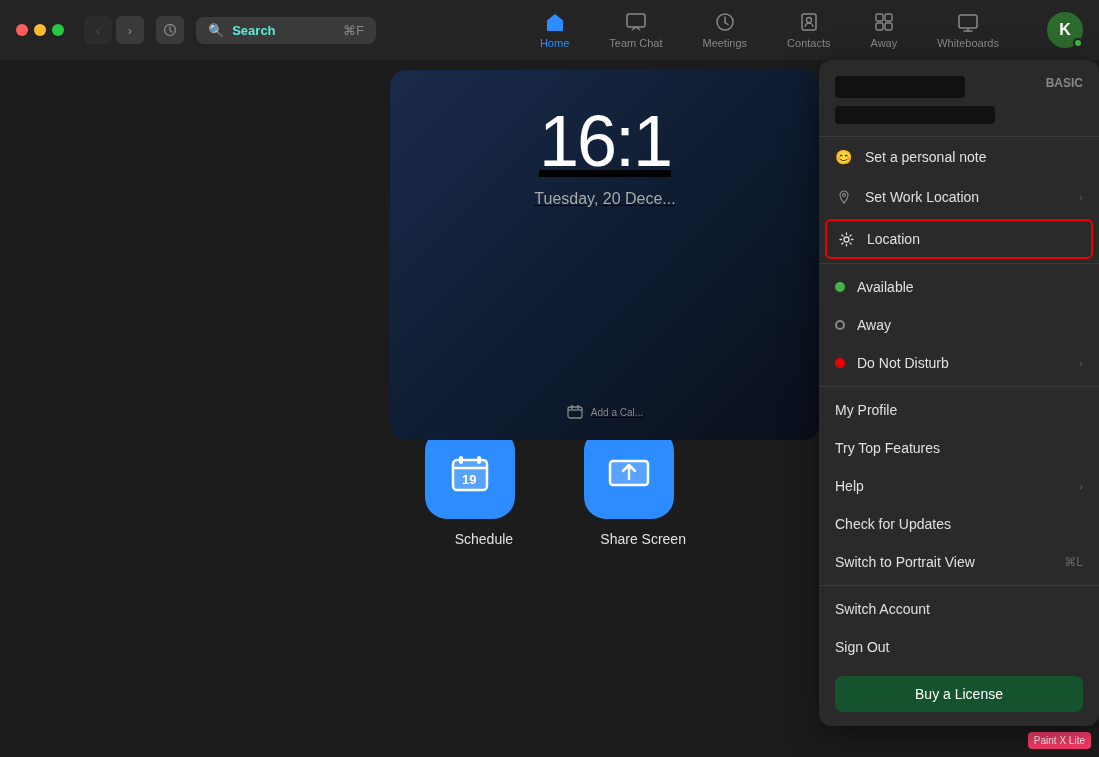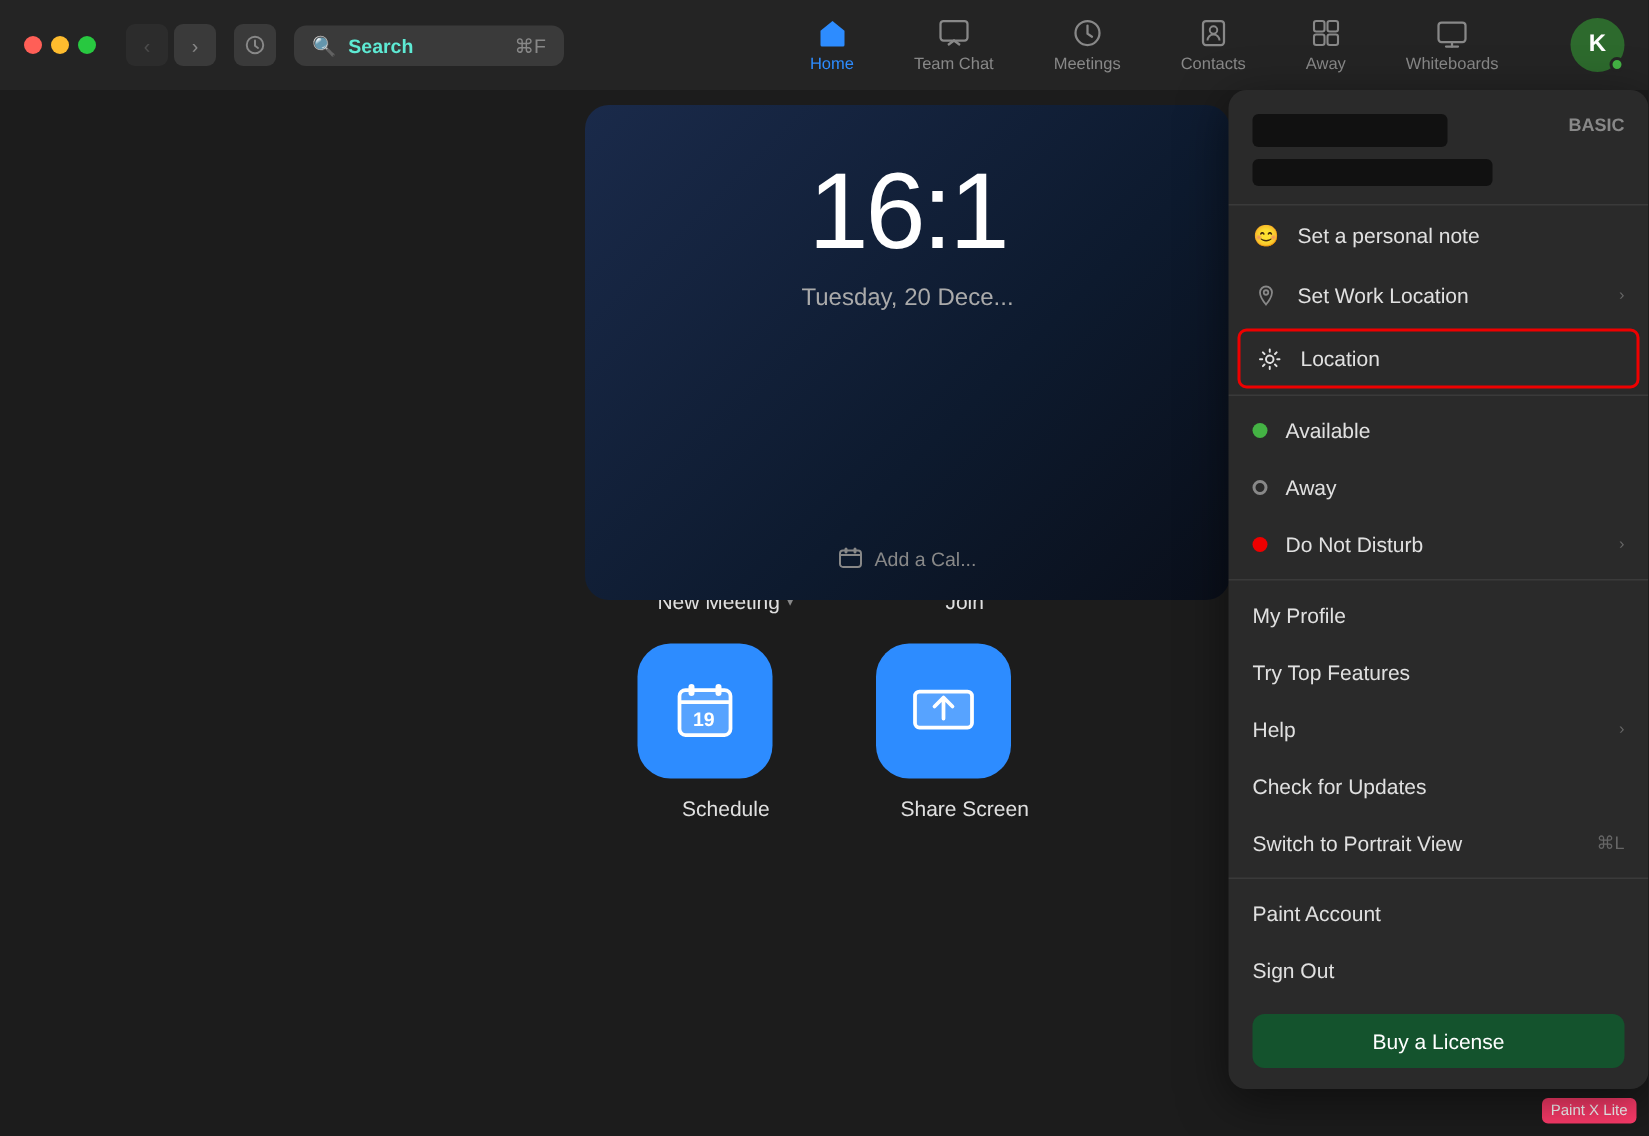--- a/index.html
+++ b/index.html
@@ -182,29 +182,30 @@
       margin-left: 28px;
     }
     .action-label .chevron { color: #888; font-size: 11px; }
 
     
     .calendar-widget {
       position: absolute;
       left: 390px;
       top: 10px;
       width: 430px;
-      height: 330px;
+      height: 370px;
       background: linear-gradient(135deg, #1a2a4a 0%, #0d1a2e 60%, #0a0f1a 100%);
       border-radius: 16px;
       overflow: hidden;
       display: flex;
       flex-direction: column;
       align-items: center;
       justify-content: flex-start;
       padding: 30px 20px 20px;
+      text-decoration: underline;
     }
     .clock-time {
       font-size: 72px;
       font-weight: 200;
       color: white;
       letter-spacing: -2px;
     }
     .clock-date {
       color: #aaa;
       font-size: 16px;
@@ -481,21 +482,21 @@
   <div class="calendar-widget">
     <div class="clock-time">16:1</div>
     <div class="clock-date">Tuesday, 20 Dece...</div>
     <div class="add-calendar">
       <svg width="16" height="16" viewBox="0 0 16 16" fill="none">
         <rect x="1" y="3" width="14" height="11" rx="2" stroke="#888" stroke-width="1.3"></rect>
         <path d="M1 6h14" stroke="#888" stroke-width="1.3"></path>
         <rect x="4" y="1" width="2" height="4" rx="1" fill="#888"></rect>
         <rect x="10" y="1" width="2" height="4" rx="1" fill="#888"></rect>
       </svg>
-      <span style="color:#888;font-size:13px;">Add a Cal...</span>
+      <span style="color:#888;font-size:10px;">Add a Cal...</span>
     </div>
   </div>
 
   <div class="dropdown-menu">
 
     <div class="dropdown-header" style="position:relative;">
       <div class="user-name-bar"></div>
       <div class="user-status-bar"></div>
       <span class="basic-badge">BASIC</span>
     </div>
@@ -564,21 +565,21 @@
     </div>
 
     <div class="dropdown-item">
       <span>Switch to Portrait View</span>
       <span class="shortcut-key">⌘L</span>
     </div>
 
     <div class="divider"></div>
 
     <div class="dropdown-item">
-      <span>Paint Account</span>
+      <span>Switch Account</span>
     </div>
 
     <div class="dropdown-item">
       <span>Sign Out</span>
     </div>
 
     <div class="buy-license-btn">
       <span>Buy a License</span>
     </div>
   </div>

